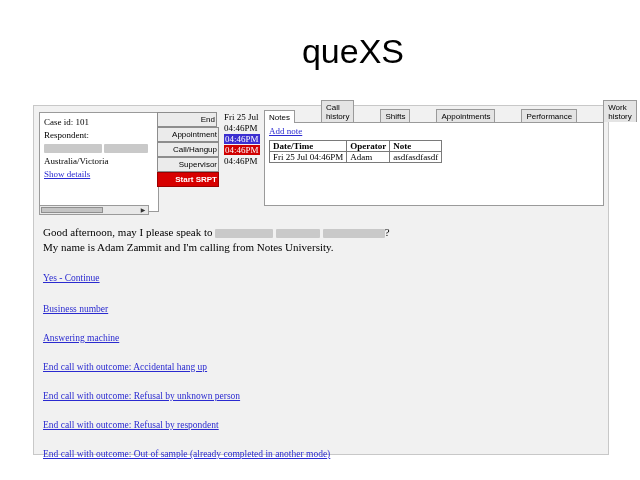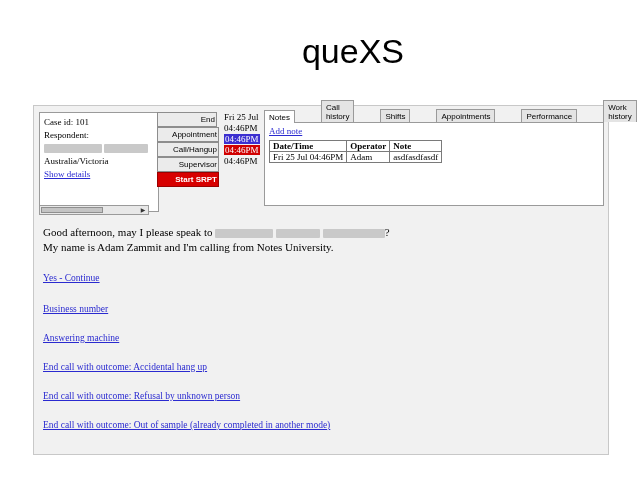--- a/index.html
+++ b/index.html
@@ -183,17 +183,18 @@
           <span class="redact r3"></span><span>?</span>
         </div>
         <div>My name is Adam Zammit and I'm calling from Notes University.</div>
       </div>
 
       <a class="opt first">Yes - Continue</a>
       <a class="opt">Business number</a>
       <a class="opt">Answering machine</a>
       <a class="opt">End call with outcome: Accidental hang up</a>
       <a class="opt">End call with outcome: Refusal by unknown person</a>
+      <a class="opt">End call with outcome: Refusal by respondent</a>
       <a class="opt">End call with outcome: Out of sample (already completed in another mode)</a>
     </div>
 
   </div>
 </div>
 
 </body></html>

